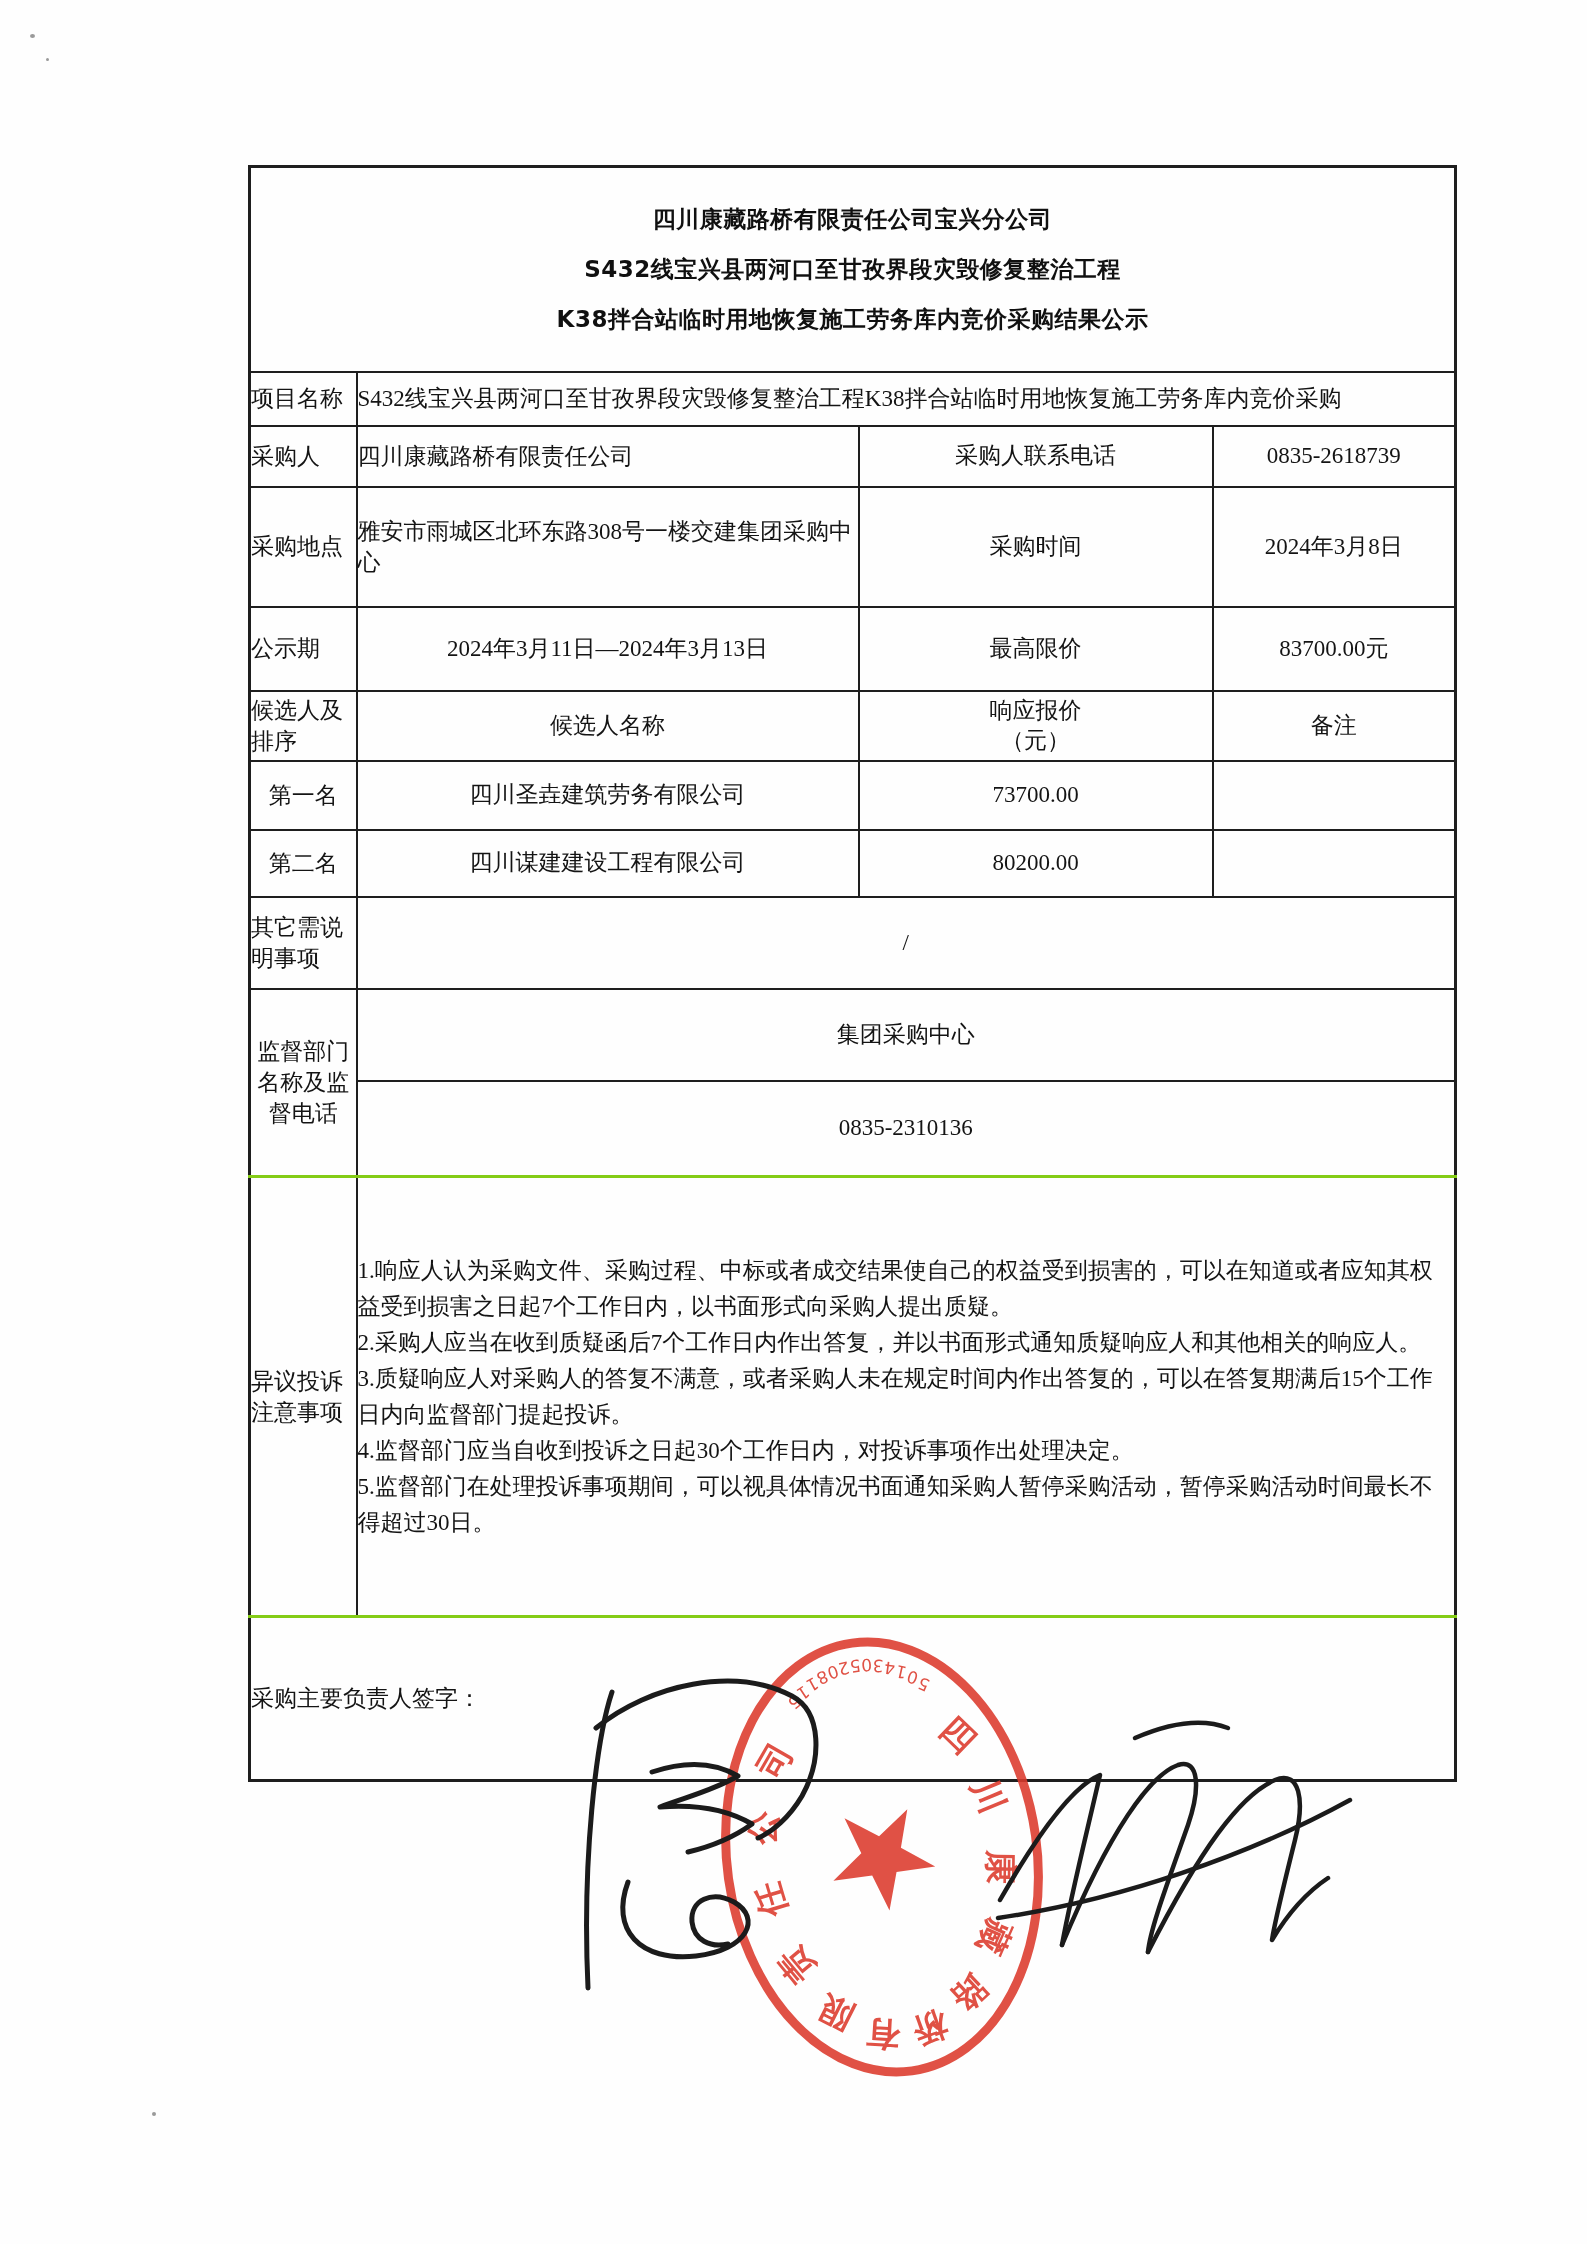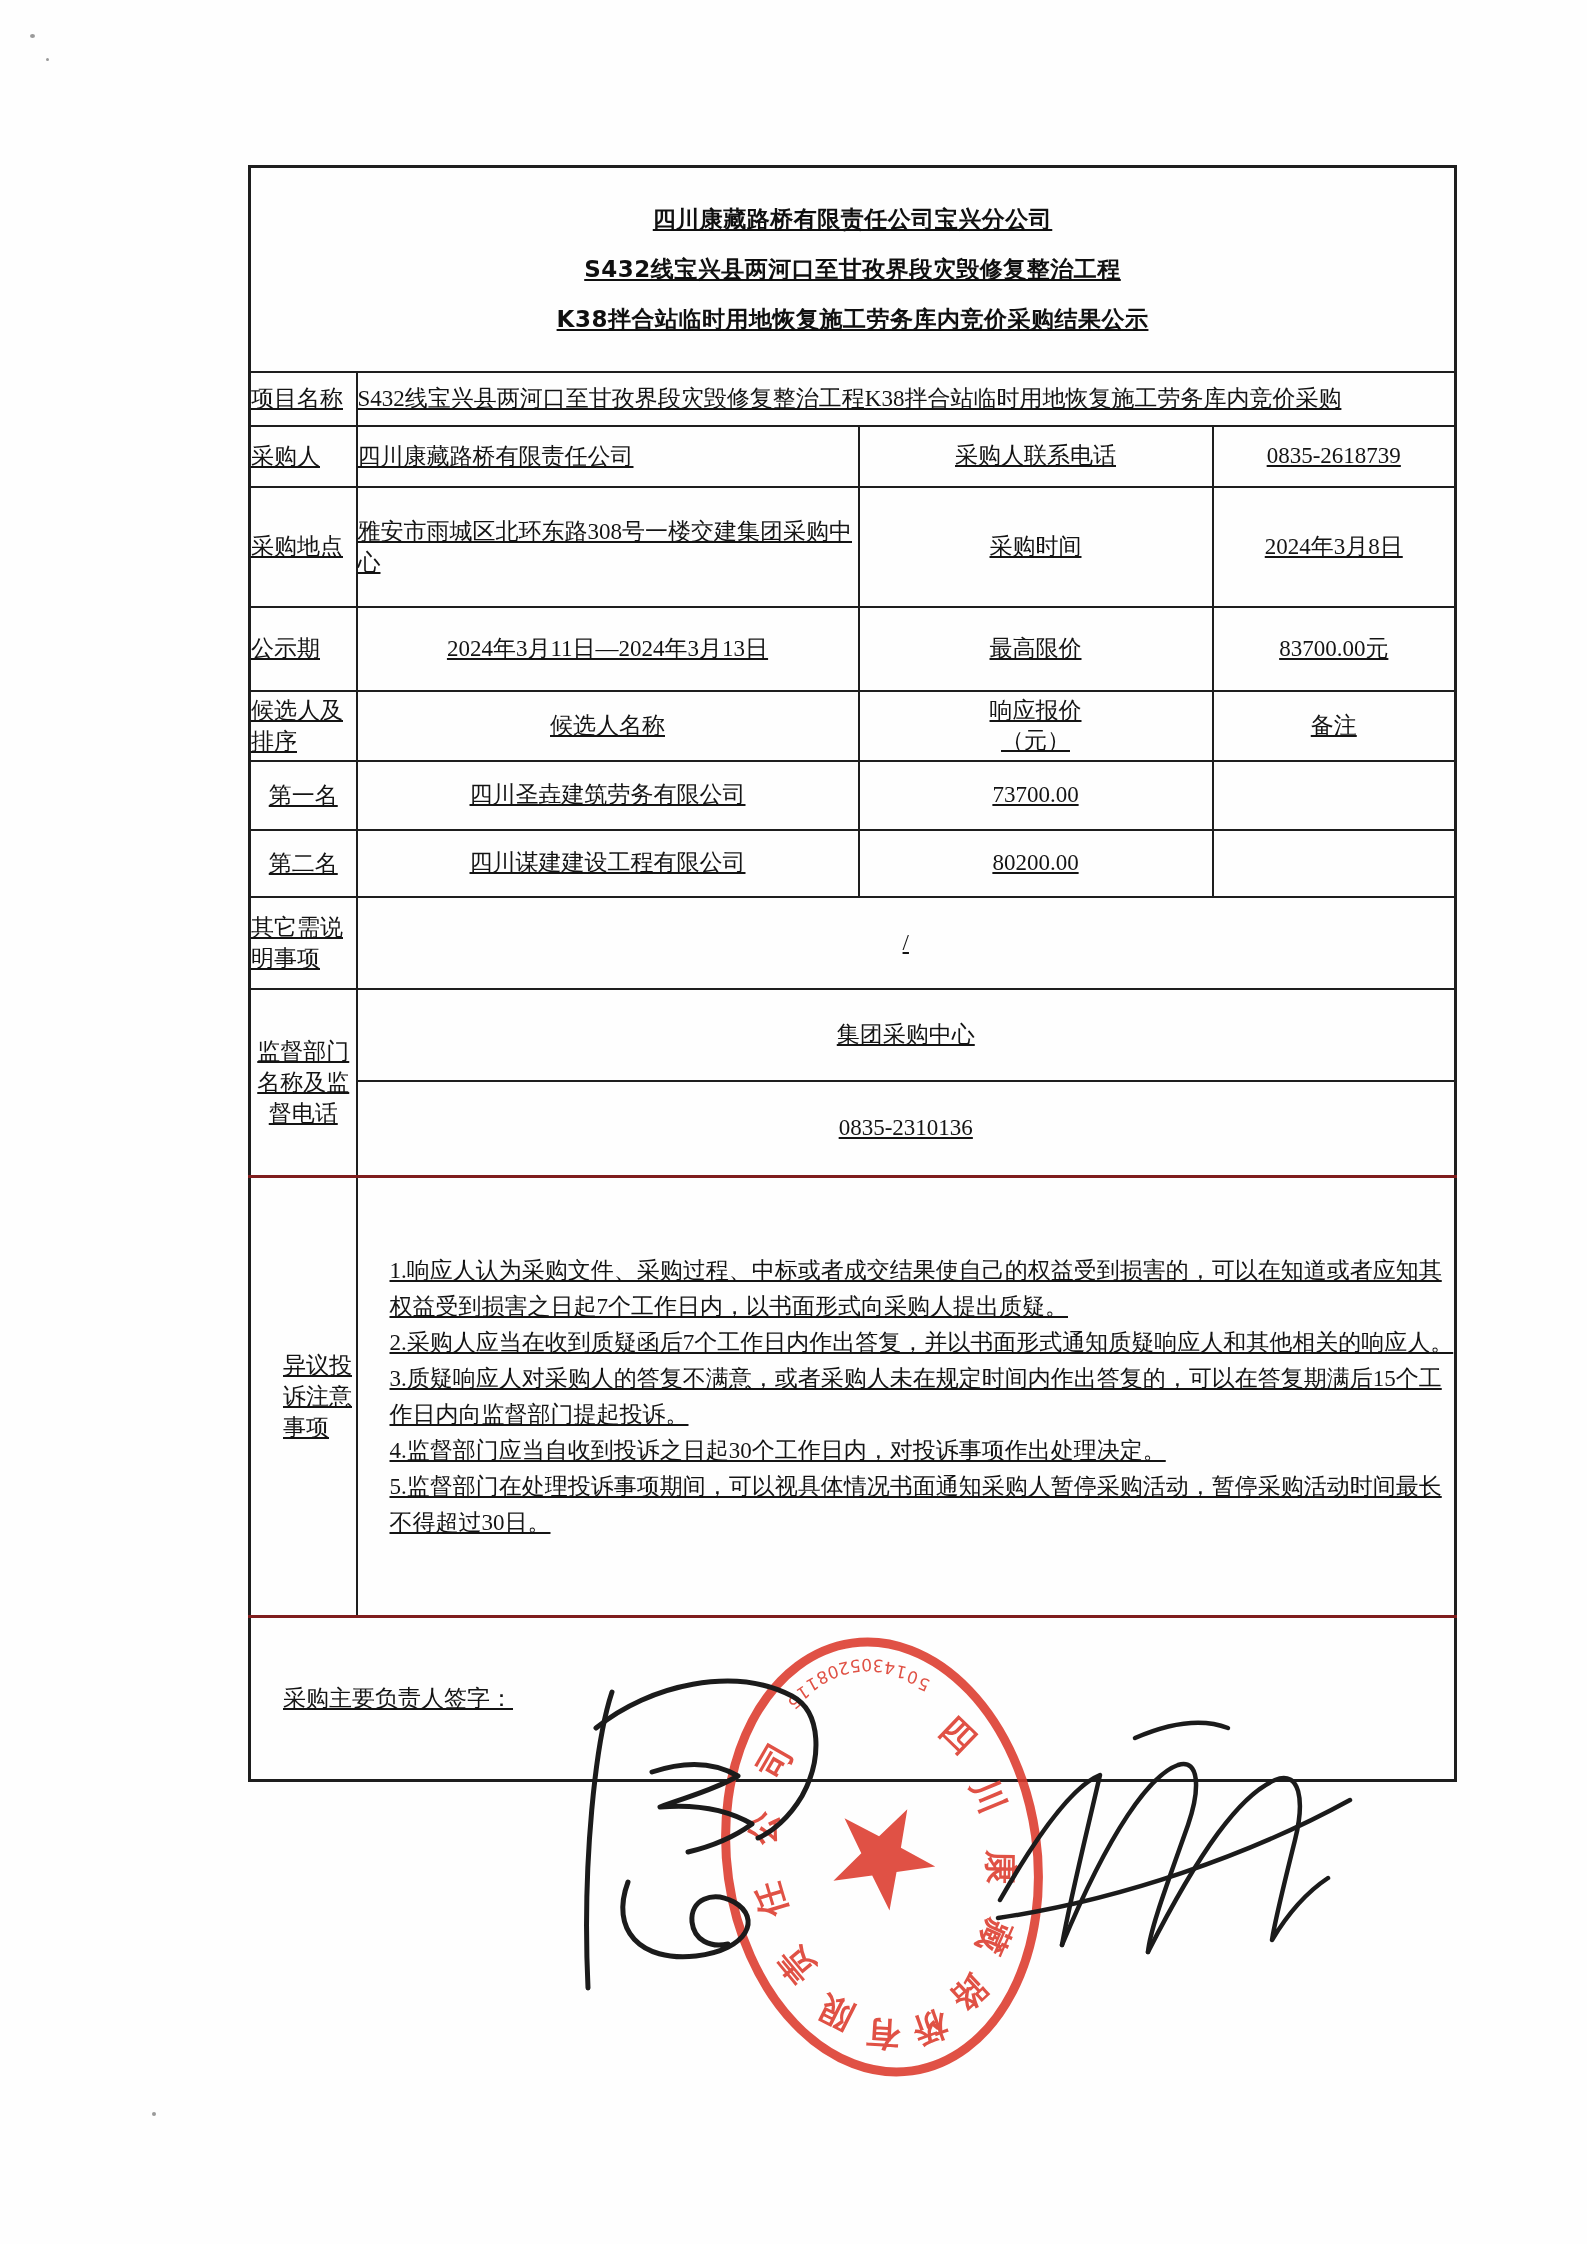--- a/index.html
+++ b/index.html
@@ -10,34 +10,33 @@
   }
   .doc-table{
     position:absolute;left:248px;top:165px;width:1206px;
     border-collapse:collapse;table-layout:fixed;
     border:3px solid #1e1e1e;
   }
   .doc-table td{
     border:2px solid #1e1e1e;
     font-size:23px;vertical-align:middle;padding:0;
     word-break:break-all;
-    text-decoration:underline;
   }
   .title-cell{
     text-align:center;
     font-family:"DejaVu Sans","Liberation Sans",sans-serif;
     font-weight:bold;font-size:33px;line-height:50px;letter-spacing:.5px;
     color:#101010;
   }
   .lab{padding:5px 15px 5px 9px;line-height:31px;}
   .lab-c{text-align:center;padding:5px 12px;line-height:31px;}
   .val-l{padding:5px 26px 5px 8px;line-height:31px;}
   .val-one{padding:2px 4px 2px 6px;white-space:nowrap;font-size:22.5px;}
   .c{text-align:center;padding:4px 6px;line-height:30px;}
-  .thick-top td{border-top:3px solid #7f1d1d;padding-left:32px;}
+  .thick-top td{border-top:3px solid #84cc16;}
   .obj{padding:10px 44px 10px 9px;line-height:36px;font-size:24px;}
   .obj p{margin:0;}
   .sig-cell{padding-left:17px;font-size:24px;}
   .overlay{position:absolute;left:500px;top:1600px;width:960px;height:510px;pointer-events:none;}
   .speck{position:absolute;background:#9a9a9a;border-radius:50%;}
 </style>
 </head>
 <body>
 
 <table class="doc-table">

